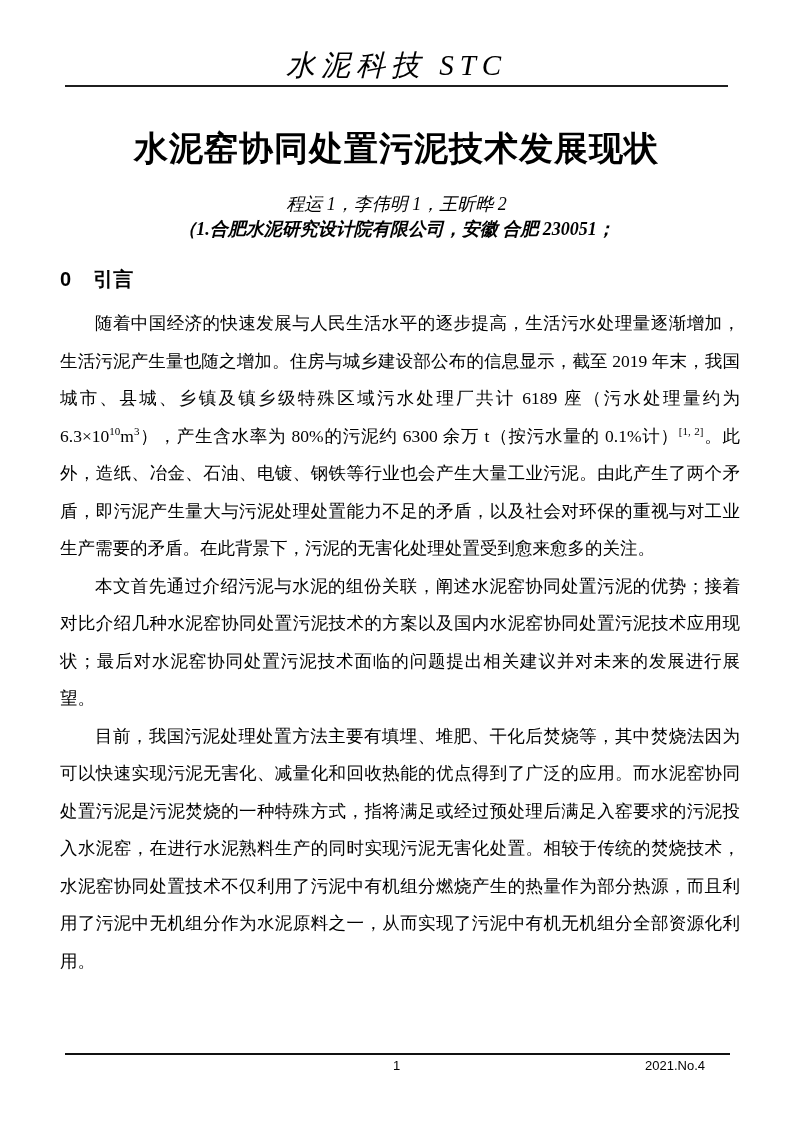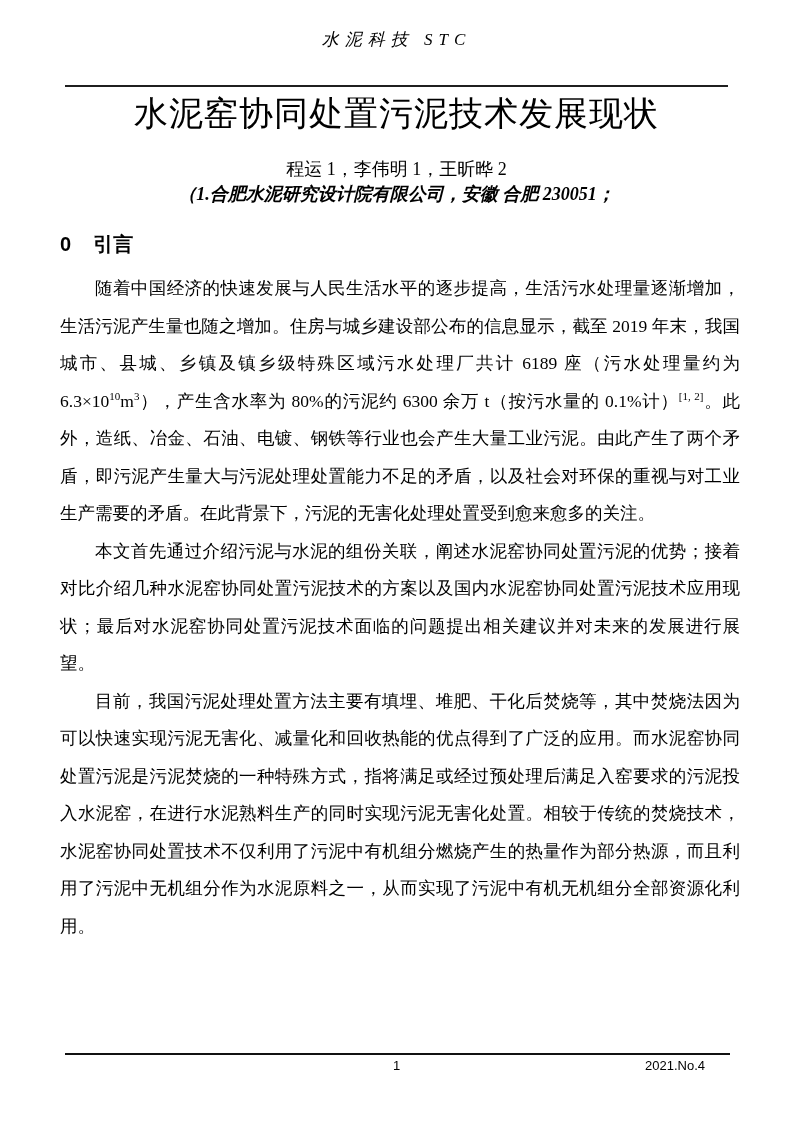--- a/index.html
+++ b/index.html
@@ -9,48 +9,49 @@
     width: 793px;
     height: 1122px;
     margin: 0 auto;
     background: #ffffff;
     color: #000000;
     font-family: "Liberation Serif", serif;
     overflow: hidden;
   }
   
   .journal-title {
-    padding-top: 28px;
+    padding-top: 46px;
     text-align: center;
-    font-size: 17px;
+    font-size: 29px;
     font-style: italic;
     letter-spacing: 6px;
     font-family: "Liberation Serif", serif;
   }
   .header-rule {
     position: absolute;
     left: 65px;
     top: 85px;
     width: 663px;
     height: 2px;
     background: #1f1f1f;
   }
   
   .article-title {
     margin-top: 40px;
     text-align: center;
     font-family: "Liberation Sans", sans-serif;
-    font-weight: normal;
+    font-weight: bold;
     font-size: 34px;
     letter-spacing: 1px;
   }
   .authors {
     margin-top: 20px;
     text-align: center;
     font-size: 18px;
+    font-style: italic;
   }
   .affiliation {
     text-align: center;
     font-size: 18px;
     font-style: italic;
     line-height: 26px;
     font-weight: bold;
   }
   
   .section-heading {

